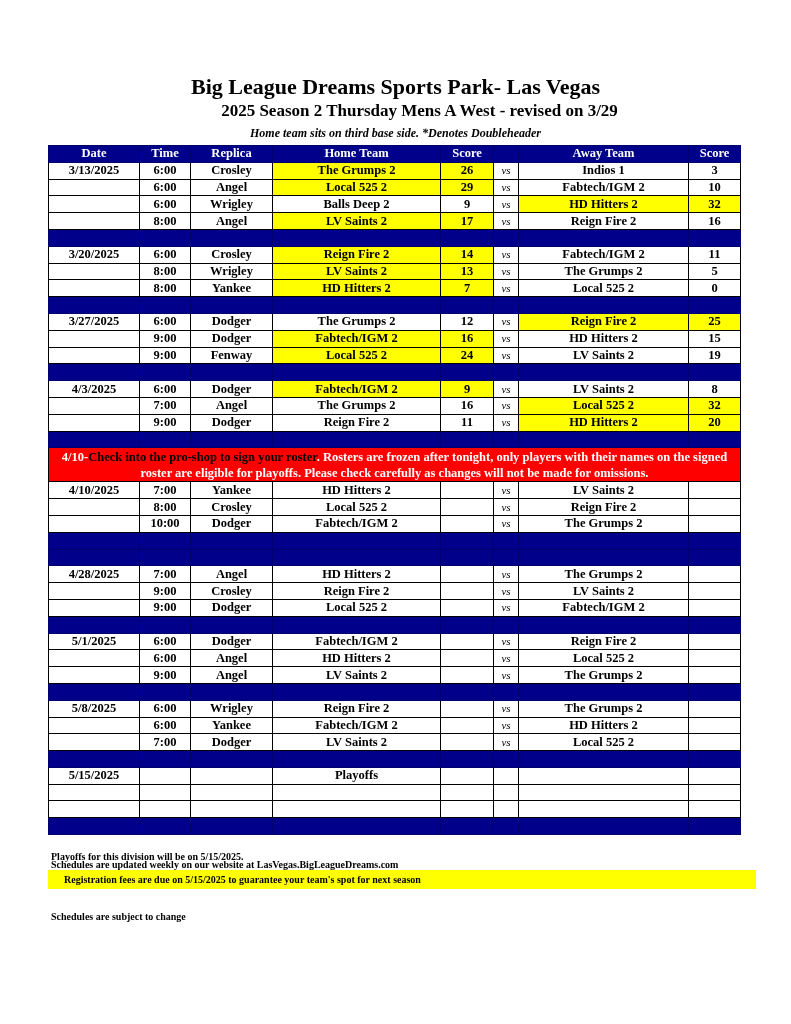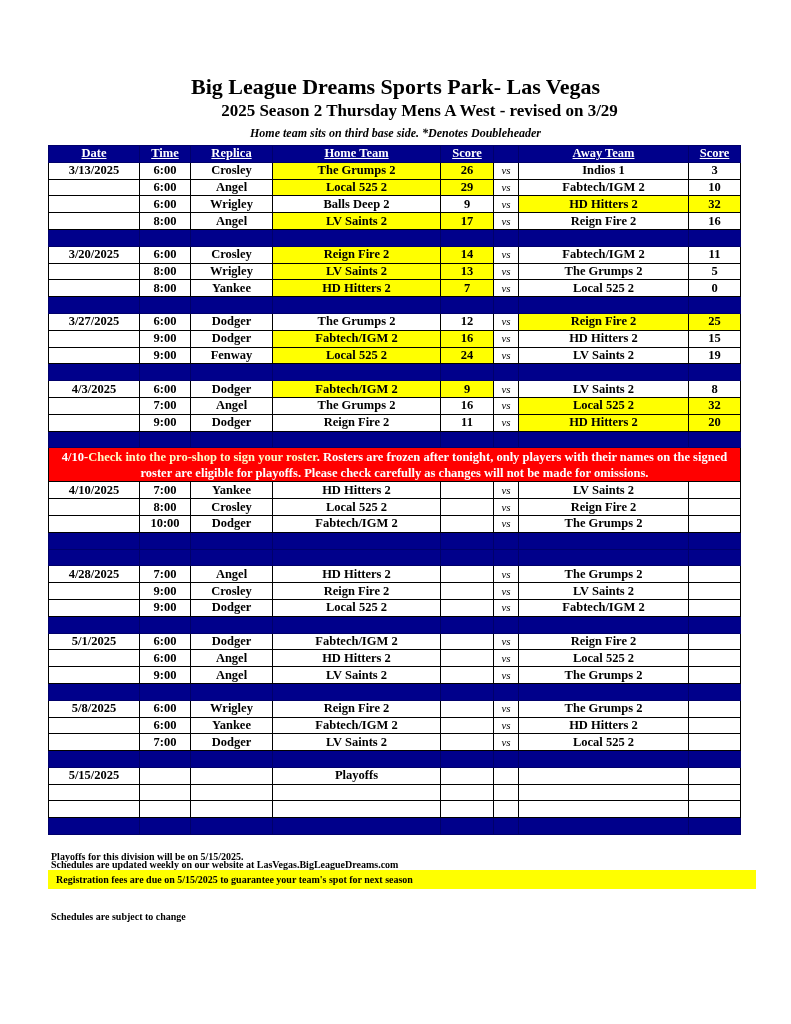--- a/index.html
+++ b/index.html
@@ -3,29 +3,29 @@
 <meta charset="utf-8">
 <style>
   html,body{margin:0;padding:0;background:#fff;}
   body{width:791px;height:1024px;position:relative;font-family:"Liberation Serif",serif;color:#000;overflow:hidden;}
   .title{position:absolute;left:0;width:791px;text-align:center;font-weight:bold;}
   #t1{top:74px;font-size:22px;}
   #t2{top:101px;font-size:17px;padding-left:24px;}
   #t3{top:126px;font-size:12px;font-style:italic;}
   table{position:absolute;left:48px;top:145px;border-collapse:collapse;table-layout:fixed;width:692px;}
   td,th{border:1px solid #000;height:15.8px;padding:0;text-align:center;font-size:12.5px;font-weight:bold;line-height:15px;white-space:nowrap;overflow:hidden;}
-  th{background:#00008b;color:#fff;border-color:#00006a;text-decoration:underline;}
+  th{background:#00008b;color:#fff;border-color:#00006a;}
   tr.sep td{background:#00008b;border-color:#00006a;height:15.8px;}
   td.hl{background:#ffff00;}
   td.vs{font-style:italic;font-weight:normal;font-size:11px;}
   tr.banner td{background:#ff0000;color:#fff;white-space:normal;line-height:16px;height:33px;font-size:12.5px;}
-  .banner .orange{color:#fef9c3;}
+  .banner .orange{color:#000000;}
   .foot{position:absolute;left:51px;font-weight:bold;font-size:10px;}
   #f1{top:851px;}
-  #f2{top:870px;left:48px;width:708px;background:#ffff00;padding-left:8px;box-sizing:border-box;height:19px;line-height:19px;}
+  #f2{top:870px;left:48px;width:708px;background:#ffff00;padding-left:16px;box-sizing:border-box;height:19px;line-height:19px;}
   #f3{top:859px;}
   #f4{top:911px;}
 </style>
 </head>
 <body>
 
 <div id="t1" class="title">Big League Dreams Sports Park- Las Vegas</div>
 <div id="t2" class="title">2025 Season 2 Thursday Mens A West - revised on 3/29</div>
 <div id="t3" class="title">Home team sits on third base side.  *Denotes Doubleheader</div>
 

